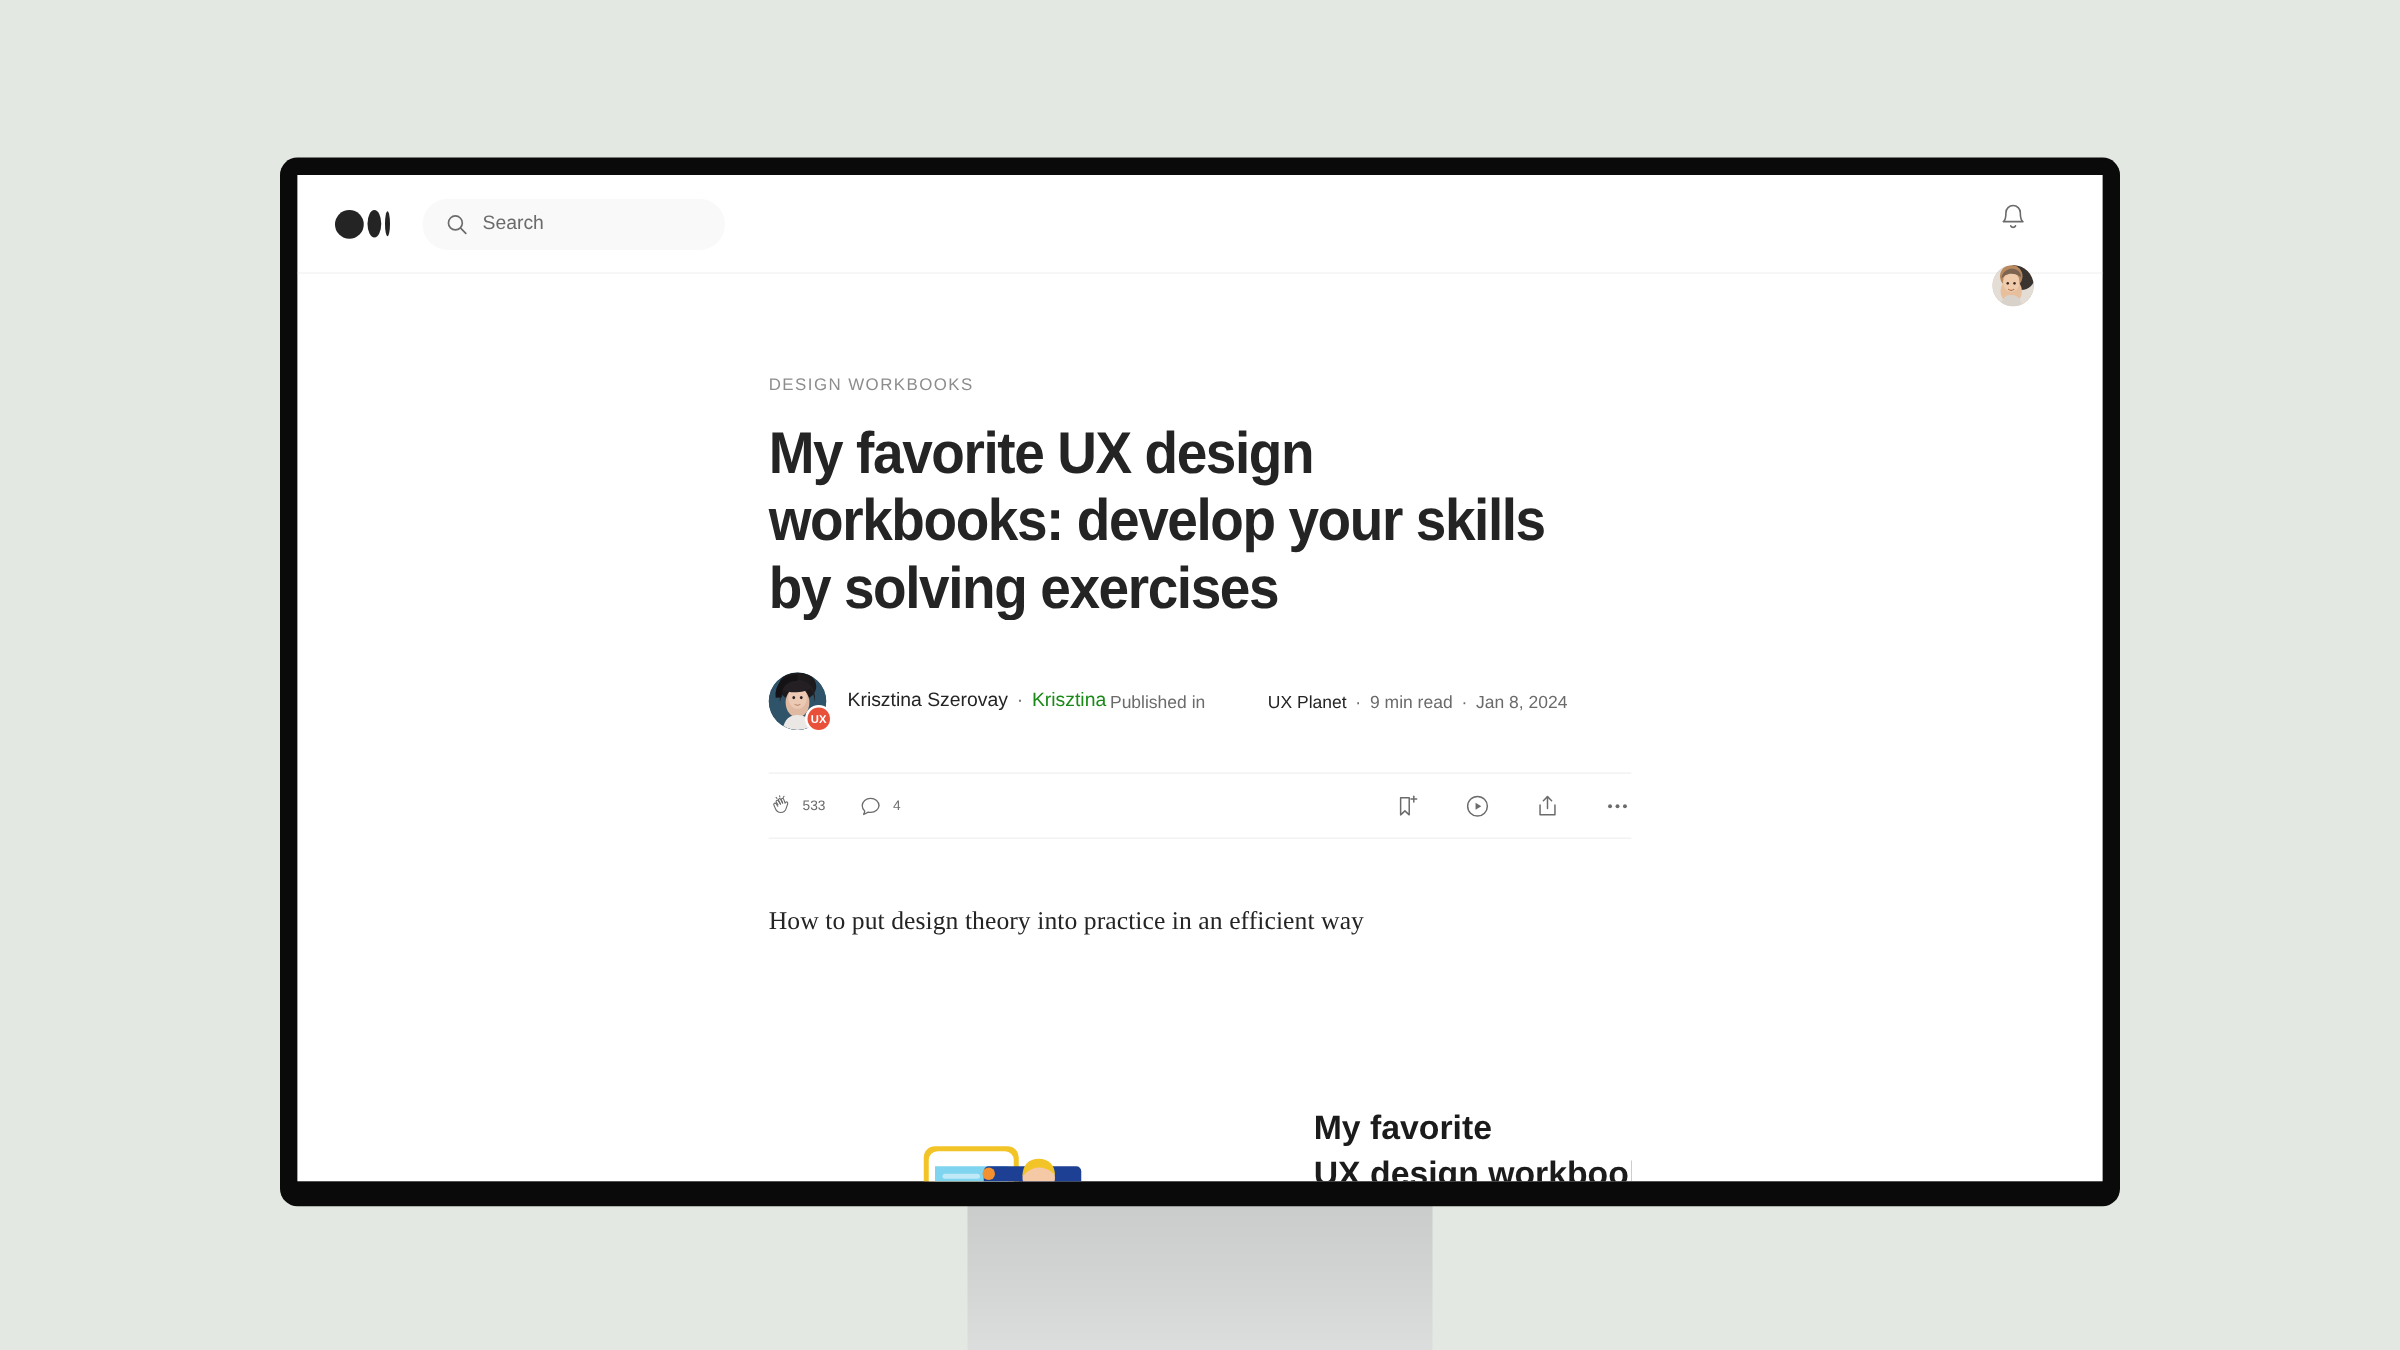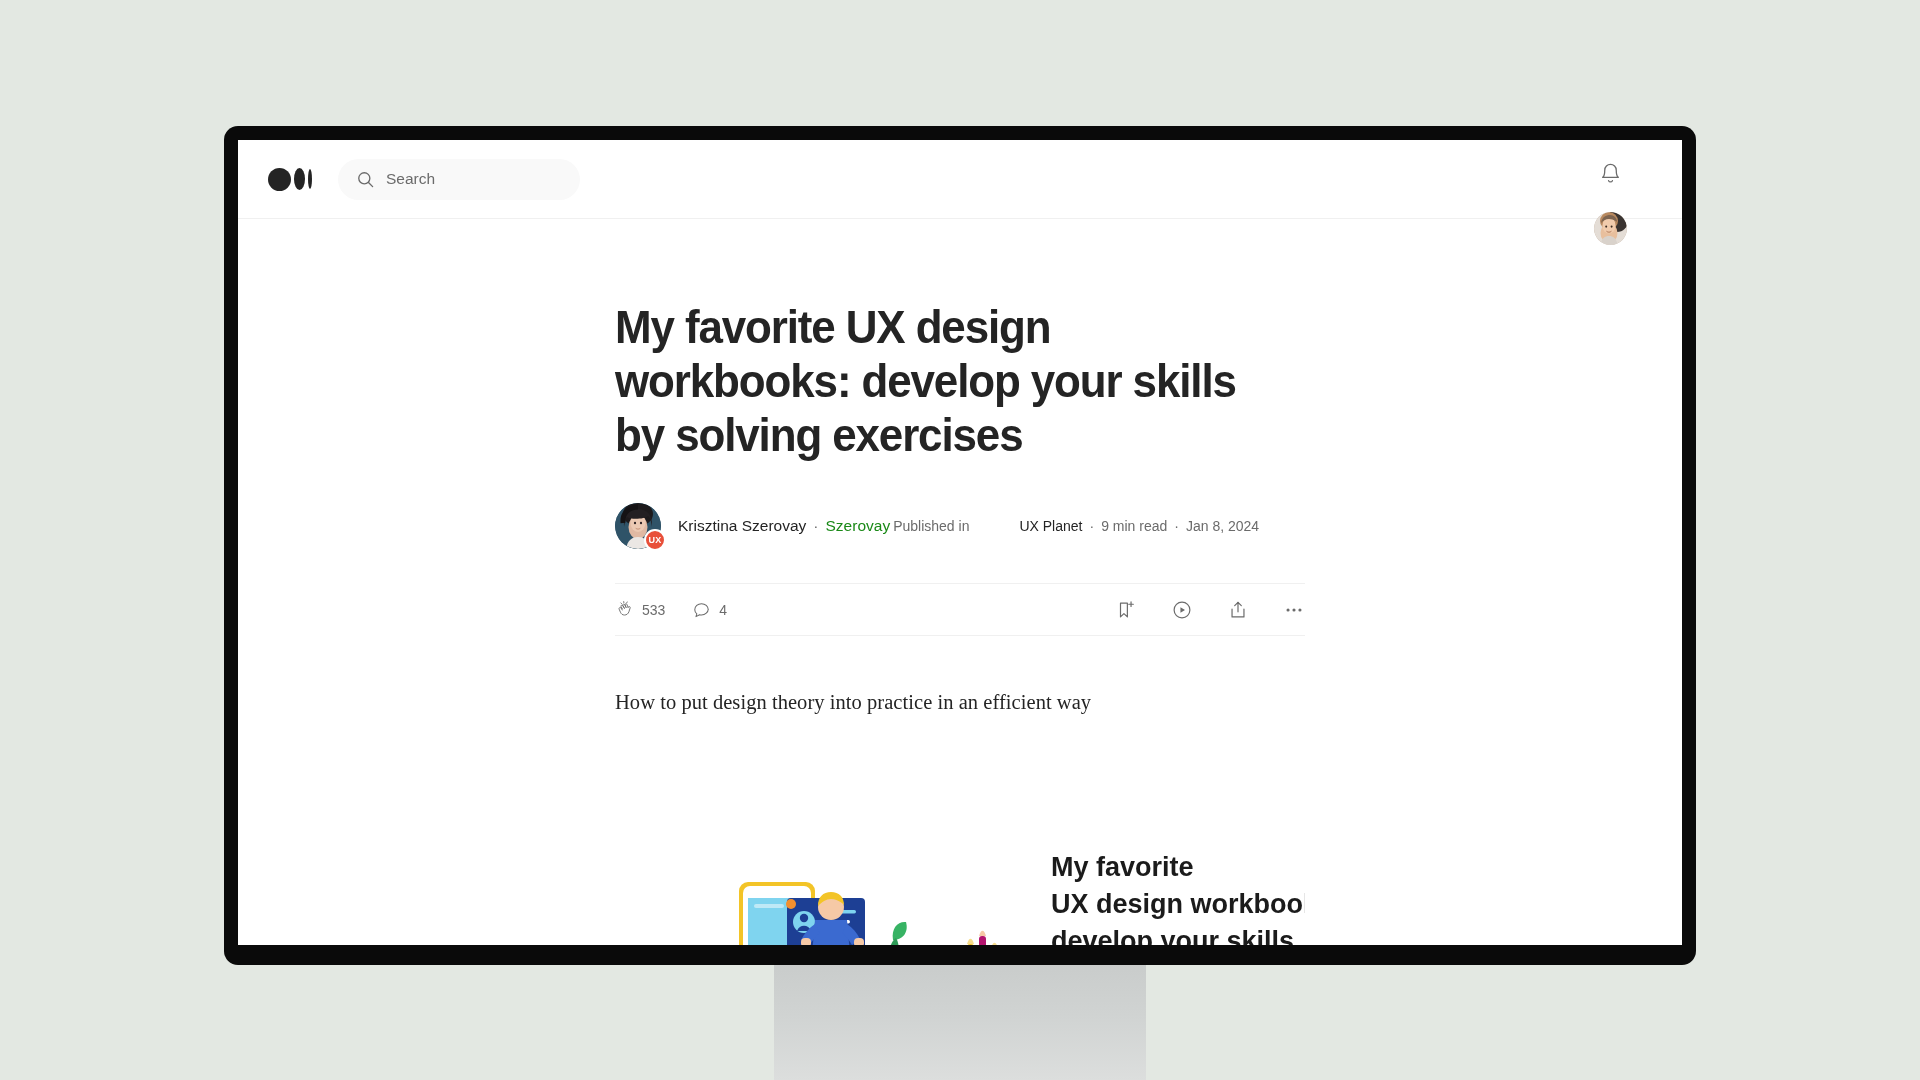--- a/index.html
+++ b/index.html
@@ -206,21 +206,21 @@
     height: 53px;
     display: flex;
     align-items: center;
     justify-content: space-between;
     margin-bottom: 50px;
   }
   .action-left { display: flex; align-items: center; gap: 27px; }
   .action-right { display: flex; align-items: center; gap: 34px; }
   .stat {
     display: flex; align-items: center; gap: 8px;
-    color: #6b6b6b; font-size: 14px; cursor: pointer;
+    color: #6b6b6b; font-size: 11px; cursor: pointer;
     background: none; border: none; padding: 0;
     font-family: "Liberation Sans", sans-serif;
   }
 
   .body-text {
     font-family: "Liberation Serif", serif;
     font-size: 20.5px;
     line-height: 1.6;
     color: #242424;
     letter-spacing: 0.05px;
@@ -308,20 +308,21 @@
               </g>
             </svg>
           </div>
 
         </div>
       </div>
 
       <div class="article-scroll">
         <div class="article">
 
+          <div class="kicker">DESIGN WORKBOOKS</div>
 
           <h1 class="headline">My favorite UX design workbooks: develop your skills by solving exercises</h1>
 
           <div class="byline">
             <div class="author-av-wrap">
               <div class="author-av">
                 <svg width="46" height="46" viewBox="0 0 46 46">
                   <defs>
                     <clipPath id="authclip">
                         <circle cx="23" cy="23" r="23"></circle>
@@ -341,21 +342,21 @@
                   </g>
                 </svg>
               </div>
               <div class="ux-badge">UX</div>
             </div>
 
             <div class="byline-lines">
               <div class="byline-row-1">
                 <span>Krisztina Szerovay</span>
                 <span class="dot">·</span>
-                <span class="follow">Szerovay</span>
+                <span class="follow">Krisztina</span>
               </div>
               <div class="byline-row-2">
                 <span>Published in</span>
                 <span class="pub">UX Planet</span>
                 <span class="dot">·</span>
                 <span>9 min read</span>
                 <span class="dot">·</span>
                 <span>Jan 8, 2024</span>
               </div>
             </div>

